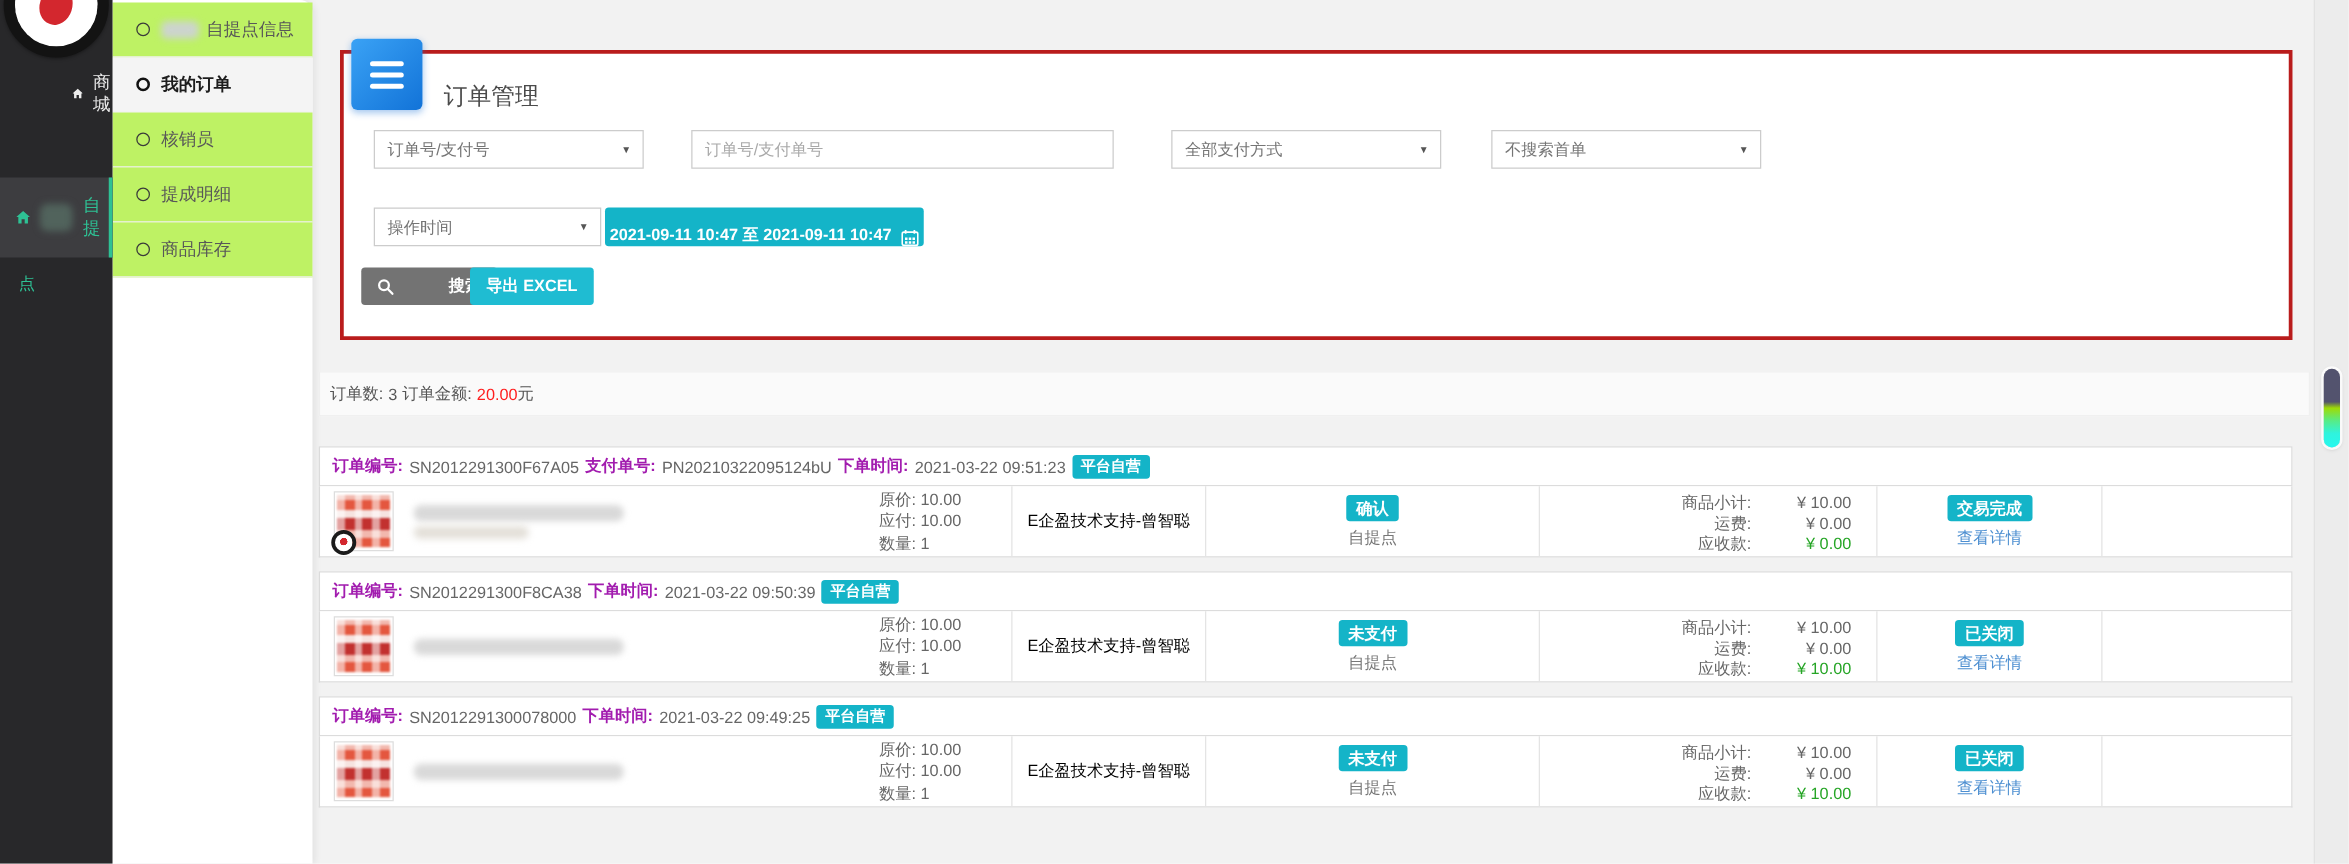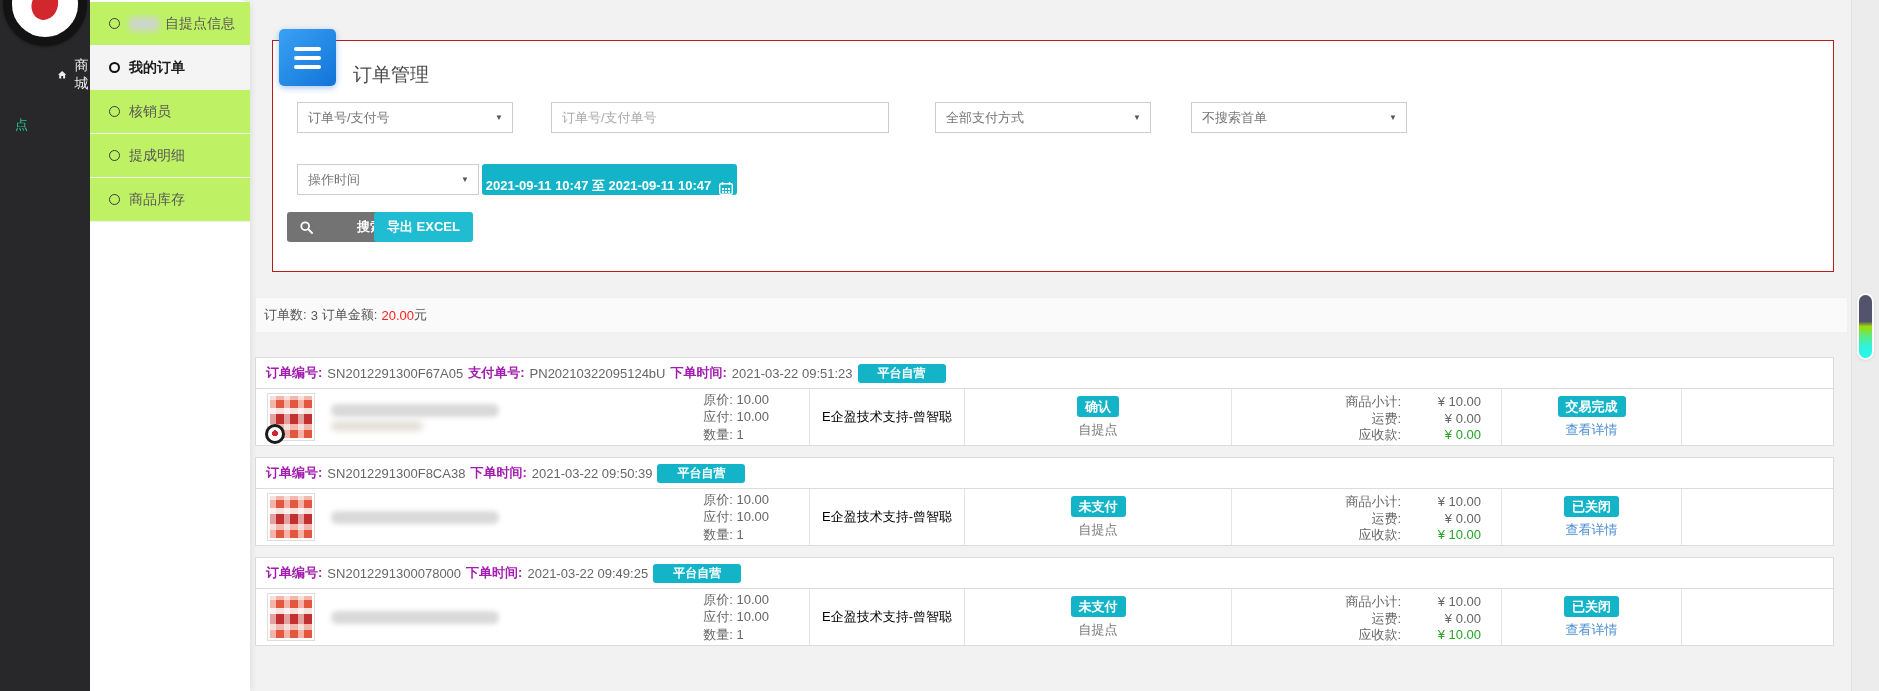--- a/index.html
+++ b/index.html
@@ -34,21 +34,21 @@
   .sub-item.active { background:#f4f4f4; color:#1d1d1d; font-weight:bold; }
   .radio { width:11px; height:11px; border:1.8px solid #3a3a3a; border-radius:50%; flex:0 0 11px; }
   .sub-item.active .radio { border-color:#111; border-width:2px; }
   .blur-blob-light { display:inline-block; width:30px; height:14px; background:#ccd4ce;
     border-radius:4px; filter:blur(3px); margin-right:-3px; }
 
   
   main { flex:1; position:relative; background:#f2f2f2; overflow:hidden; }
 
   .panel { position:relative; margin:40px 17px 0 22px; height:232px; background:#fff;
-    border:1px solid #b91c1c; }
+    border:3px solid #b91c1c; }
   .hamburger { position:absolute; top:-12px; left:6px; width:57px; height:57px; border:none;
     border-radius:5px; background:linear-gradient(135deg,#3aa2f5,#1273d8); cursor:pointer;
     display:flex; flex-direction:column; align-items:center; justify-content:center; gap:5px;
     box-shadow:0 2px 6px rgba(27,115,216,.4); }
   .hamburger i { display:block; width:27px; height:4px; background:#fff; border-radius:2px; }
   .panel-title { position:absolute; left:80px; top:21px; font-size:19px; font-weight:400; color:#4a4a4a; }
 
   .fake-select { position:absolute; height:31px; background:#fff; border:1px solid #ccc;
     display:flex; align-items:center; justify-content:space-between; padding:0 9px 0 10px;
     font-size:13px; color:#757575; cursor:pointer; }
@@ -72,21 +72,21 @@
   .summary { margin:25px 3px 0 5px; height:36px; background:#fafafa; border:1px solid #f0f0f0;
     display:flex; align-items:center; gap:4px; padding-left:8px; font-size:13px; color:#555; }
   .red { color:#ff1e1e; }
 
   .order-group { margin:24px 17px 0 5px; }
   .order-group + .order-group { margin-top:11px; }
   .o-head { height:32px; background:#fff; border:1px solid #dcdcdc; display:flex; align-items:center;
     gap:5px; padding:0 10px; font-size:13px; color:#666; }
   .o-head .b { font-weight:bold; color:#a21caf; }
   .badge { background:#14b4c8; color:#fff; border-radius:3px; font-size:12px; font-weight:bold;
-    padding:2px 20px; line-height:15px; white-space:nowrap; }
+    padding:2px 7px; line-height:15px; white-space:nowrap; }
   .badge.lg { font-size:13px; padding:3px 8px; }
 
   .o-row { display:flex; background:#fff; border:1px solid #dcdcdc; border-top:none; height:57px; }
   .cell { border-left:1px solid #e4e4e4; display:flex; flex-direction:column; align-items:center;
     justify-content:center; gap:4px; }
   .c-prod { border-left:none; width:553px; flex-direction:row; justify-content:flex-start;
     padding-left:11px; gap:16px; }
   .thumb { position:relative; width:48px; height:48px; border:1px solid #ddd; padding:2px;
     background:#fff; flex:0 0 48px; cursor:pointer; }
   .thumb-img { width:100%; height:100%; filter:blur(.7px);
@@ -126,20 +126,29 @@
       <div class="logo-emblem"></div>
       <div class="logo-ring-txt"></div>
     </div>
     <div class="nav-item first">
       <span class="home-ic">
         <svg viewBox="0 0 16 15">
             <path fill="#ededed" d="M8 0 16 7h-2.4v7.4H9.8V9.6H6.2v4.8H2.4V7H0z"></path>
           </svg>
       </span>
       <span>商城</span>
+    </div>
+    <div class="nav-item active">
+      <span class="home-ic">
+        <svg viewBox="0 0 16 15">
+            <path fill="#2ec194" d="M8 0 16 7h-2.4v7.4H9.8V9.6H6.2v4.8H2.4V7H0z"></path>
+          </svg>
+      </span>
+      <span class="blur-blob-dark"></span>
+      <span>自提</span>
     </div>
     <div class="point-line">点</div>
   </aside>
 
   <aside class="submenu">
     <div class="sub-item">
       <span class="radio"></span>
       <span class="blur-blob-light"></span>
       <span>自提点信息</span>
     </div>

